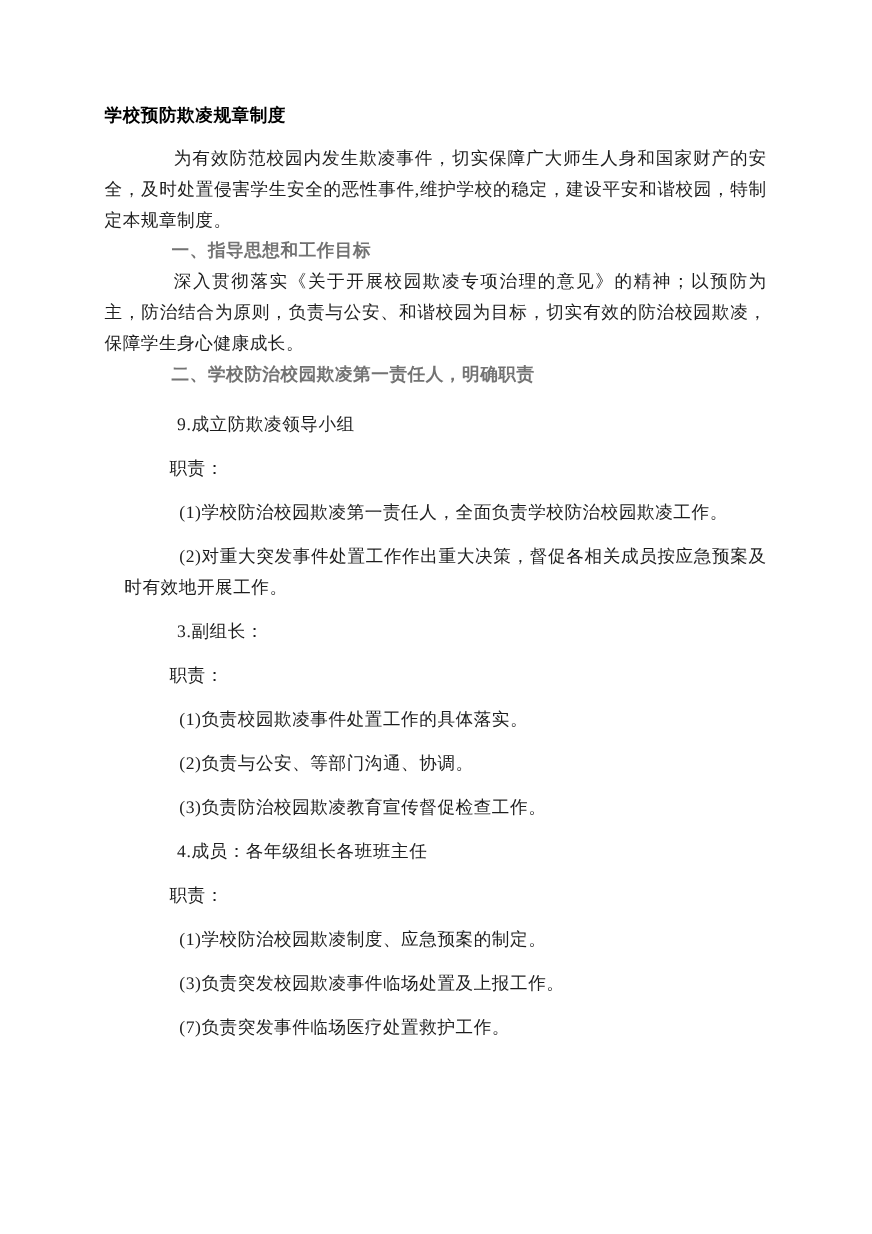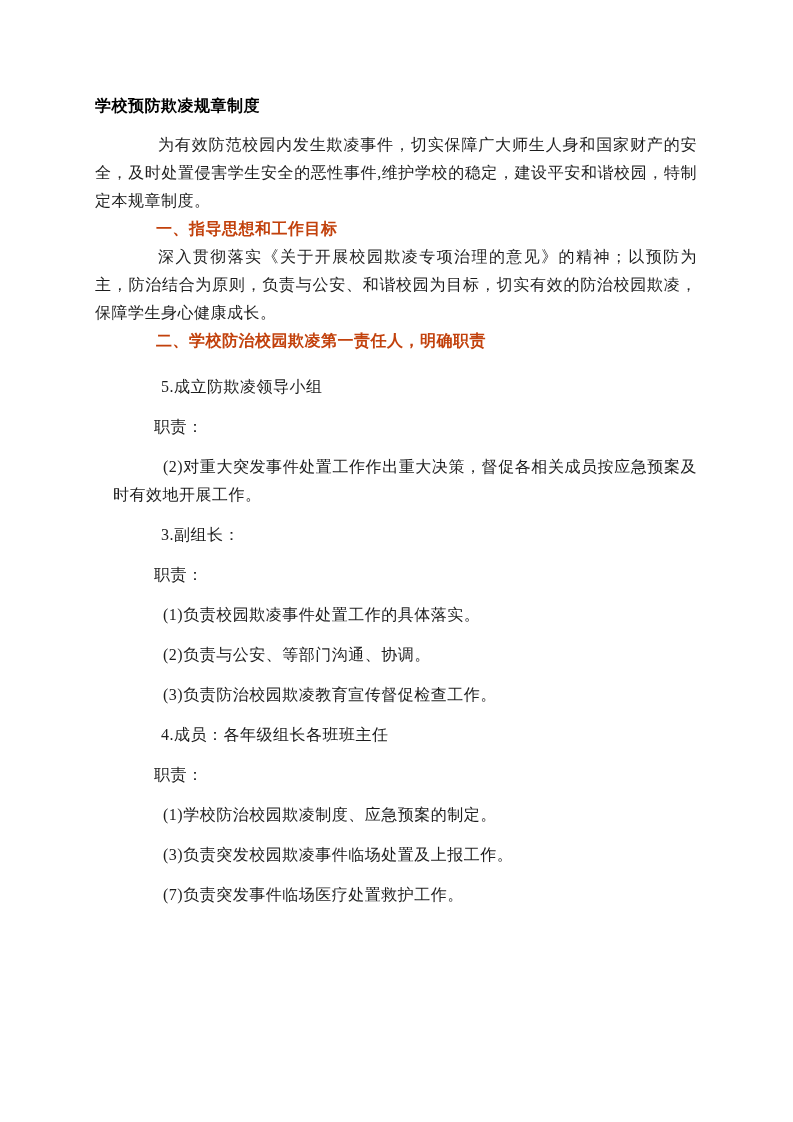--- a/index.html
+++ b/index.html
@@ -32,21 +32,21 @@
     font-weight: 700;
     color: #000000;
     letter-spacing: 1px;
     margin-bottom: 11px !important;
   }
   .p-intro {
     text-indent: 63px;
   }
   .sec-heading {
     font-weight: 700;
-    color: #c2410c;
+    color: #737373;
     padding-left: 61px;
     letter-spacing: 1.5px;
     text-align: center;
   }
   .p-body {
     text-indent: 63px;
   }
   .item { margin-top: 12px !important; }
   .item-first { margin-top: 18px !important; }
   .item-num   { padding-left: 66px; }
@@ -65,25 +65,26 @@
   <p class="doc-title">学校预防欺凌规章制度</p>
 
   <p class="p-intro">为有效防范校园内发生欺凌事件，切实保障广大师生人身和国家财产的安全，及时处置侵害学生安全的恶性事件,维护学校的稳定，建设平安和谐校园，特制定本规章制度。</p>
 
   <p class="sec-heading">一、指导思想和工作目标</p>
 
   <p class="p-body">深入贯彻落实《关于开展校园欺凌专项治理的意见》的精神；以预防为主，防治结合为原则，负责与公安、和谐校园为目标，切实有效的防治校园欺凌，保障学生身心健康成长。</p>
 
   <p class="sec-heading">二、学校防治校园欺凌第一责任人，明确职责</p>
 
-  <p class="item item-first item-num">5.成立防欺凌领导小组</p>
+  <p class="item item-first item-num">9.成立防欺凌领导小组</p>
 
 
   <p class="item item-label">职责：</p>
 
+  <p class="item item-sub">(1)学校防治校园欺凌第一责任人，全面负责学校防治校园欺凌工作。</p>
 
   <p class="item item-sub-wrap">(2)对重大突发事件处置工作作出重大决策，督促各相关成员按应急预案及时有效地开展工作。</p>
 
   <p class="item item-num">3.副组长：</p>
 
   <p class="item item-label">职责：</p>
 
   <p class="item item-sub">(1)负责校园欺凌事件处置工作的具体落实。</p>
 
   <p class="item item-sub">(2)负责与公安、等部门沟通、协调。</p>

